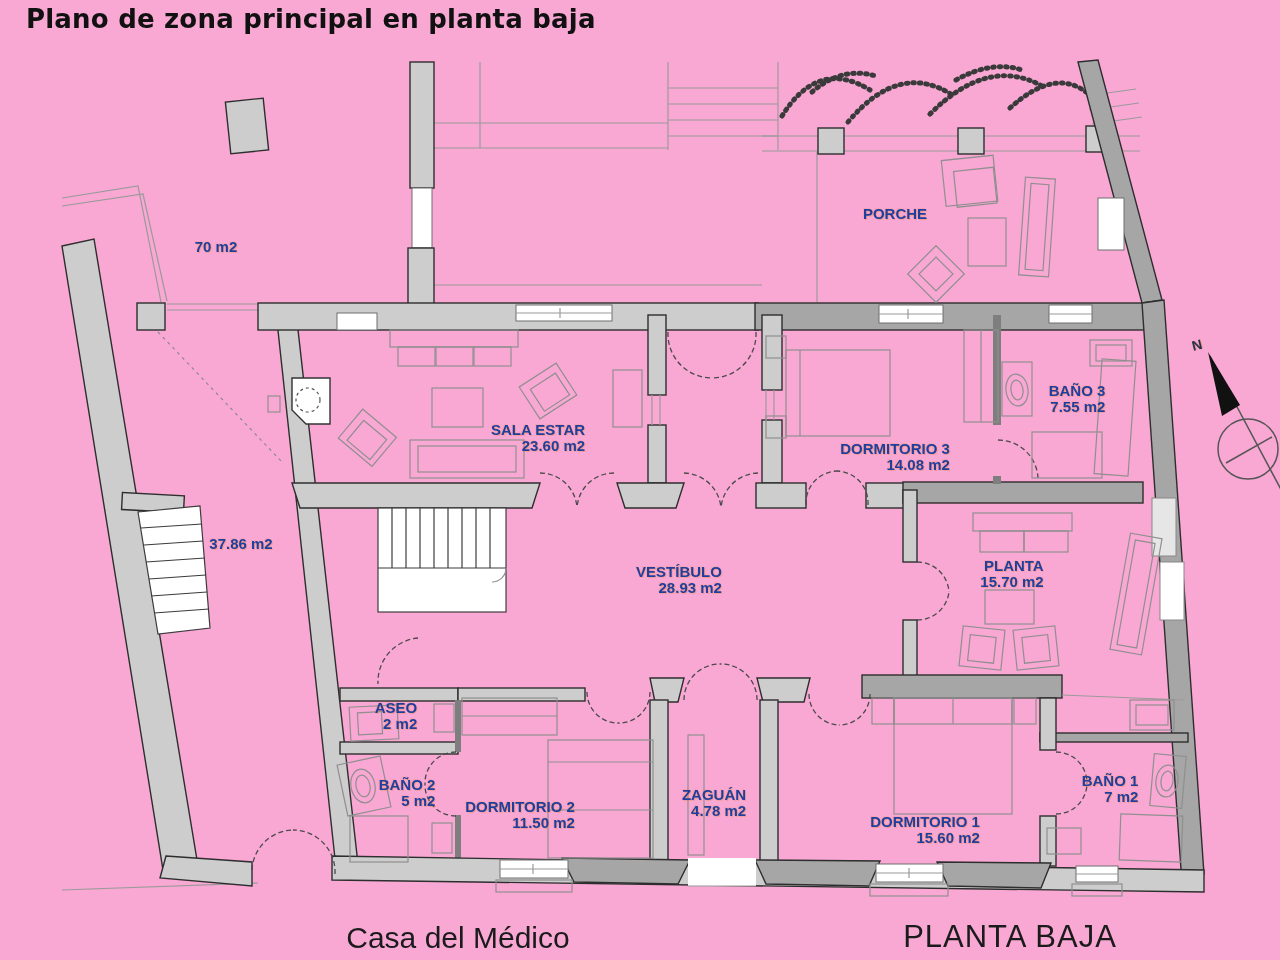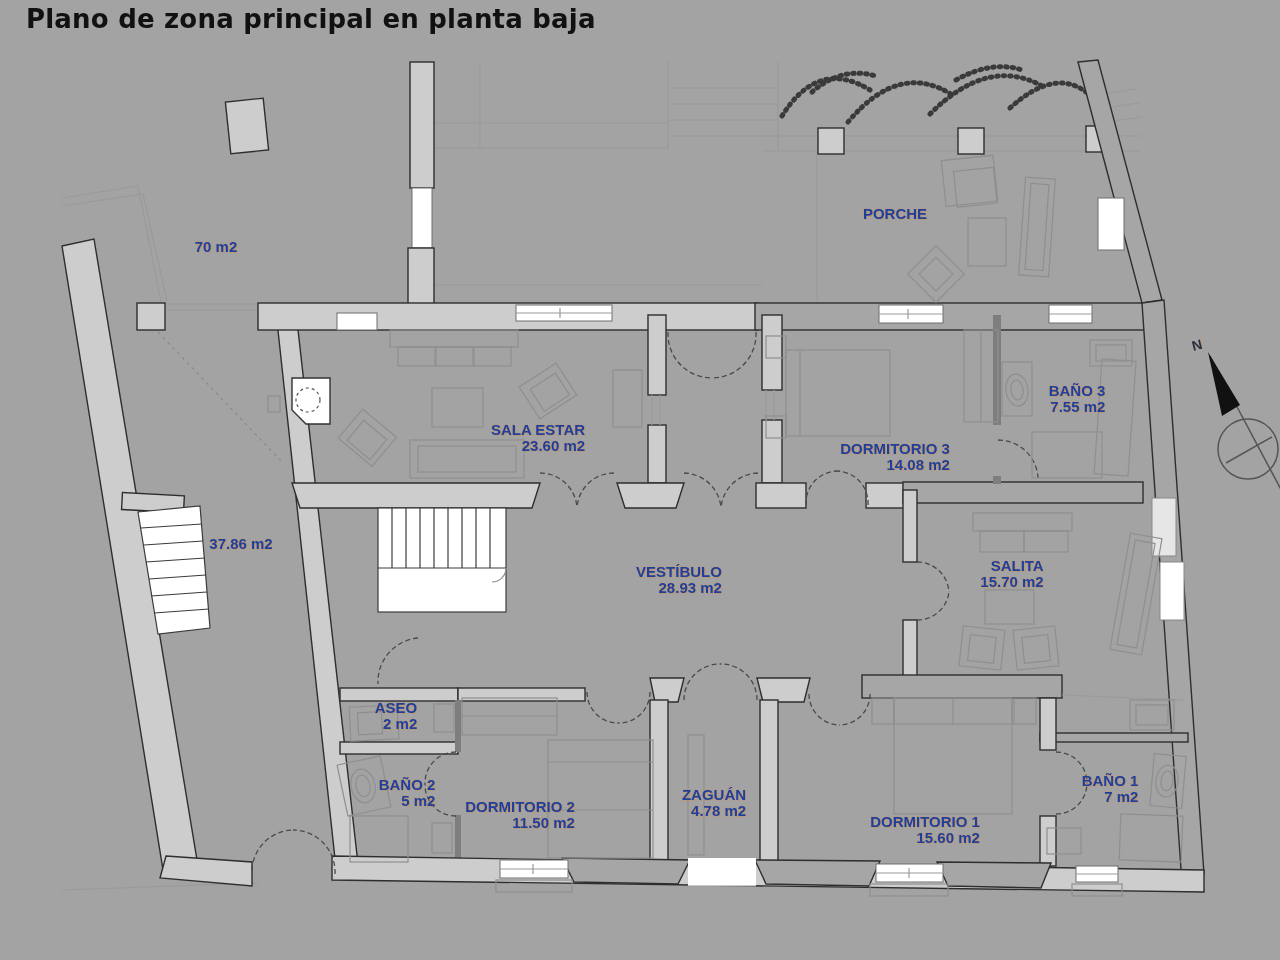--- a/index.html
+++ b/index.html
@@ -1,16 +1,16 @@
 <!DOCTYPE html>
 <html><head>
 <meta charset="utf-8">
 <style>
   html,body{margin:0;padding:0;background:#ffffff;}
-  #stage{position:relative;width:1280px;height:960px;background:#a3a3a3;overflow:hidden;
+  #stage{position:relative;width:1280px;height:960px;background:#f9a8d4;overflow:hidden;
          font-family:"Liberation Sans", sans-serif;}
   #plan-title{position:absolute;left:26px;top:4px;margin:0;font-size:26px;font-weight:700;
               color:#111;letter-spacing:.2px;font-family:"DejaVu Sans","Liberation Sans",sans-serif;}
   .room-label{position:absolute;transform:translate(-50%,-50%);text-align:right;
               font-size:15px;font-weight:700;line-height:16px;color:#1e3f9e;white-space:nowrap;
               text-shadow:1px 1px 0 rgba(236,130,20,.30), -1px -1px 0 rgba(236,130,20,.18);}
   .room-label span{display:block;}
   .room-label span:empty{display:none;}
   .caption{position:absolute;transform:translate(-50%,-50%);color:#1b1b1b;white-space:nowrap;}
   #caption-left{font-size:30px;font-weight:400;}
@@ -401,21 +401,21 @@
       <span>7.55 m2</span>
     </div>
   <div class="room-label" style="left:241px;top:544px">
       <span>37.86 m2</span>
     </div>
   <div class="room-label" style="left:679px;top:580px">
       <span>VESTÍBULO</span>
       <span>28.93 m2</span>
     </div>
   <div class="room-label" style="left:1012px;top:574px">
-      <span>SALITA</span>
+      <span>PLANTA</span>
       <span>15.70 m2</span>
     </div>
   <div class="room-label" style="left:396px;top:716px">
       <span>ASEO</span>
       <span>2 m2</span>
     </div>
   <div class="room-label" style="left:407px;top:793px">
       <span>BAÑO 2</span>
       <span>5 m2</span>
     </div>
@@ -431,13 +431,15 @@
       <span>DORMITORIO 1</span>
       <span>15.60 m2</span>
     </div>
   <div class="room-label" style="left:1110px;top:789px">
       <span>BAÑO 1</span>
       <span>7 m2</span>
     </div>
 
   <div id="north-label" style="left:1197px;top:345px">N</div>
 
+  <div id="caption-left" class="caption" style="left:458px;top:938px">Casa del Médico</div>
+  <div id="caption-right" class="caption" style="left:1010px;top:937px">PLANTA BAJA</div>
 </div>
 
 </body></html>

